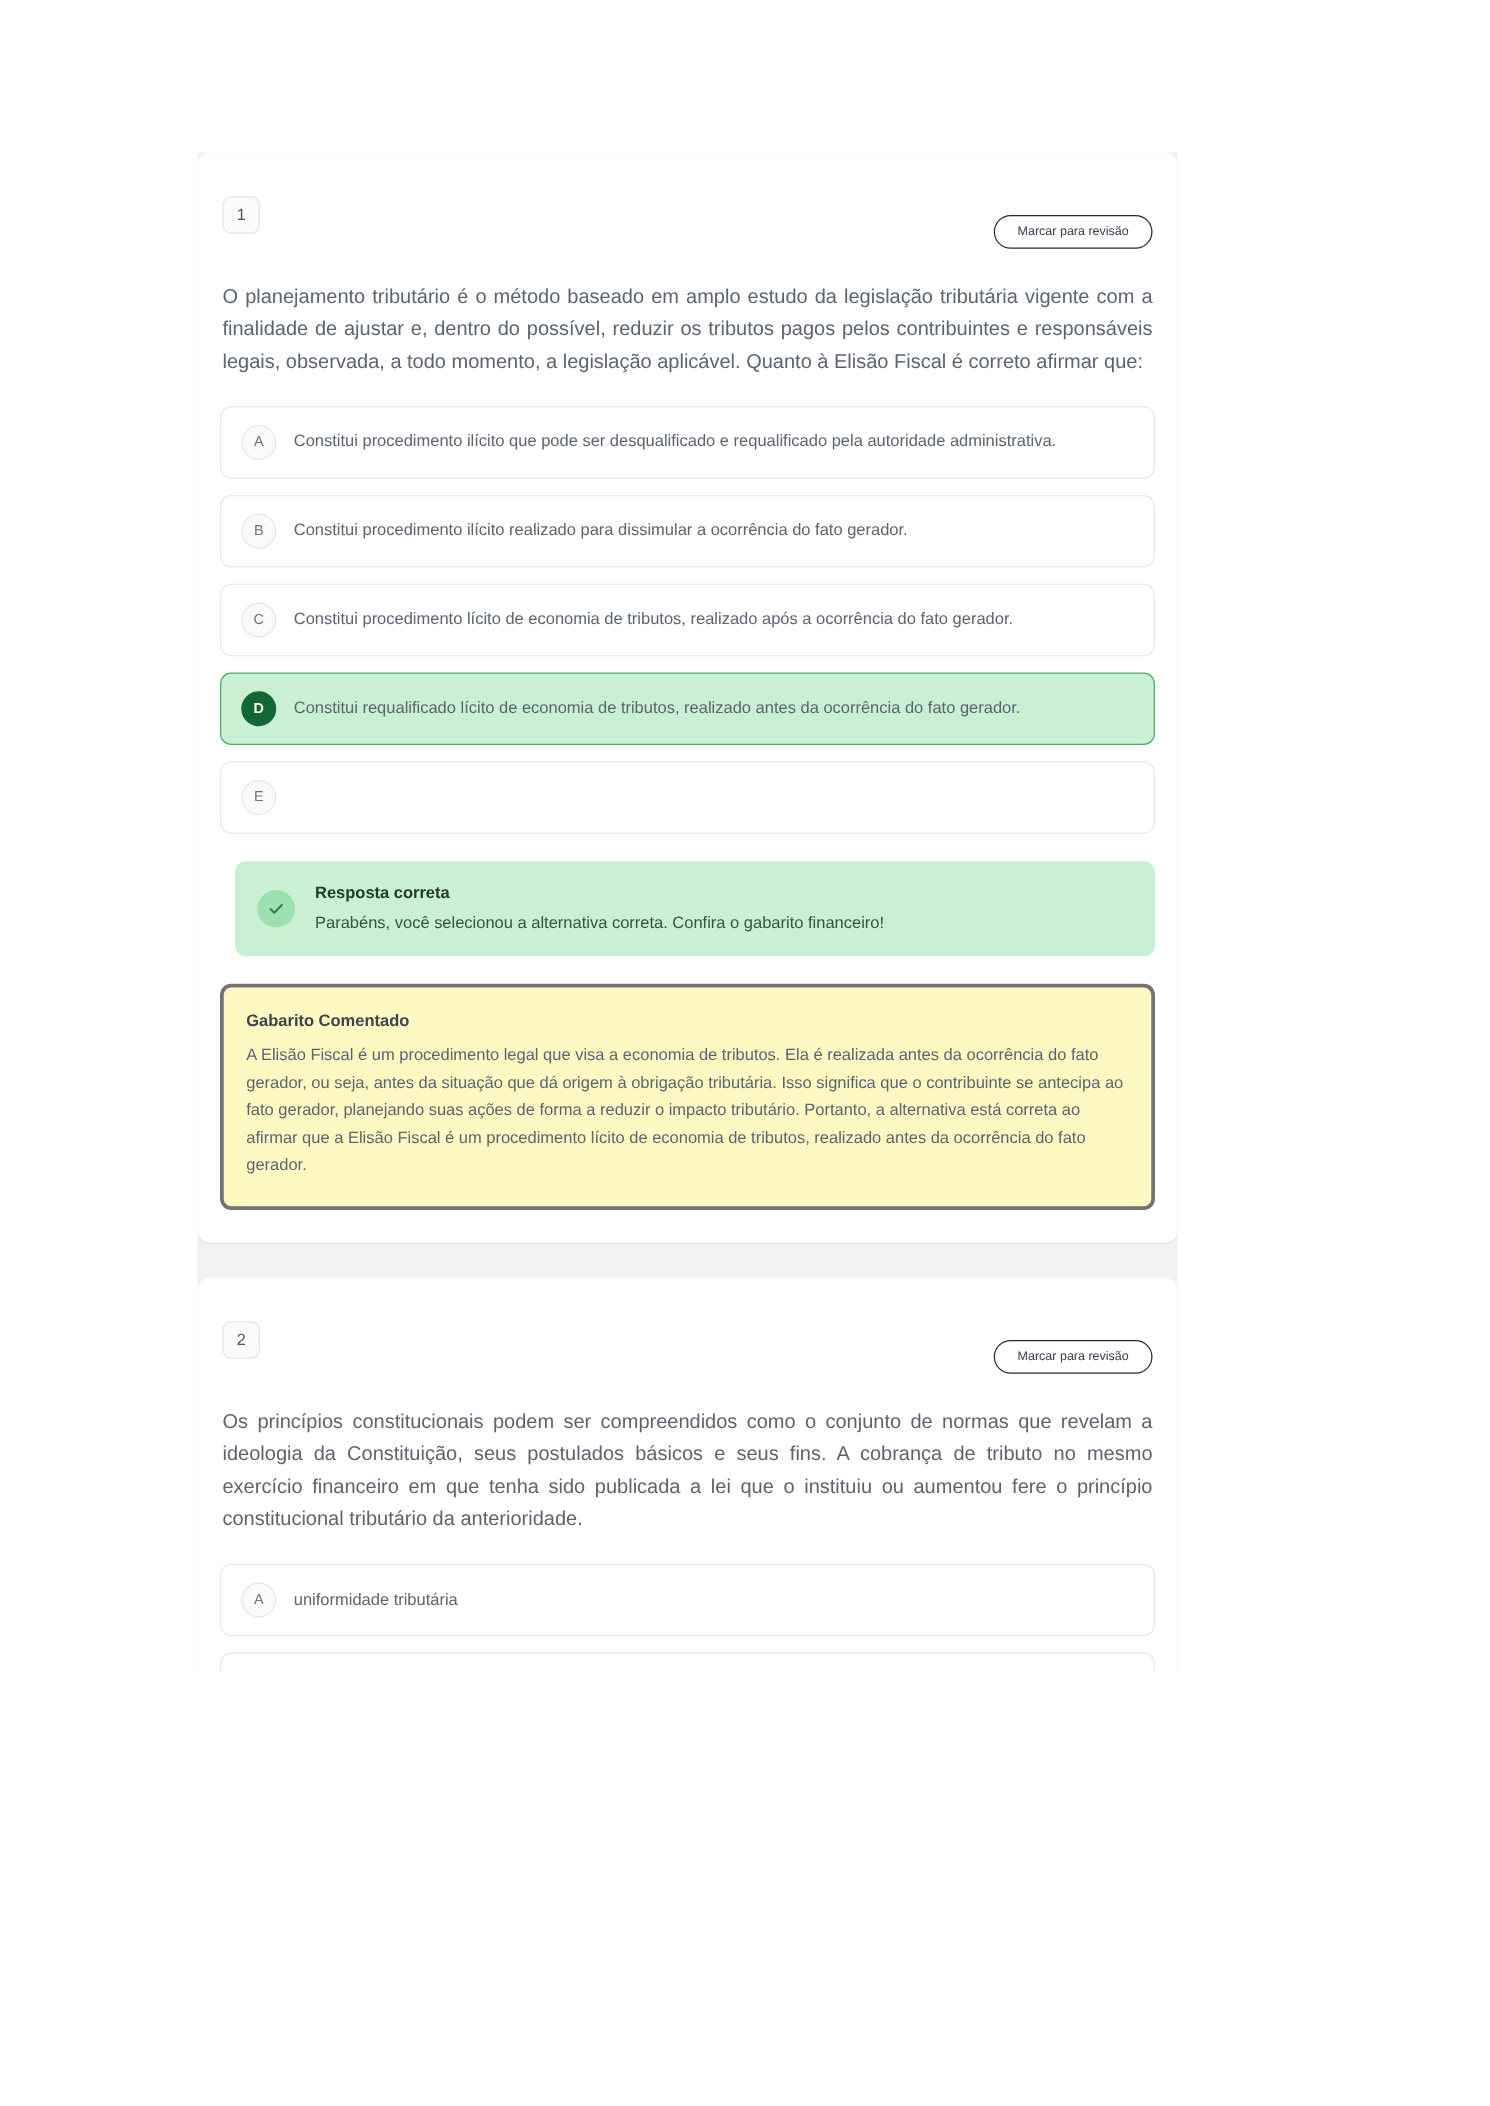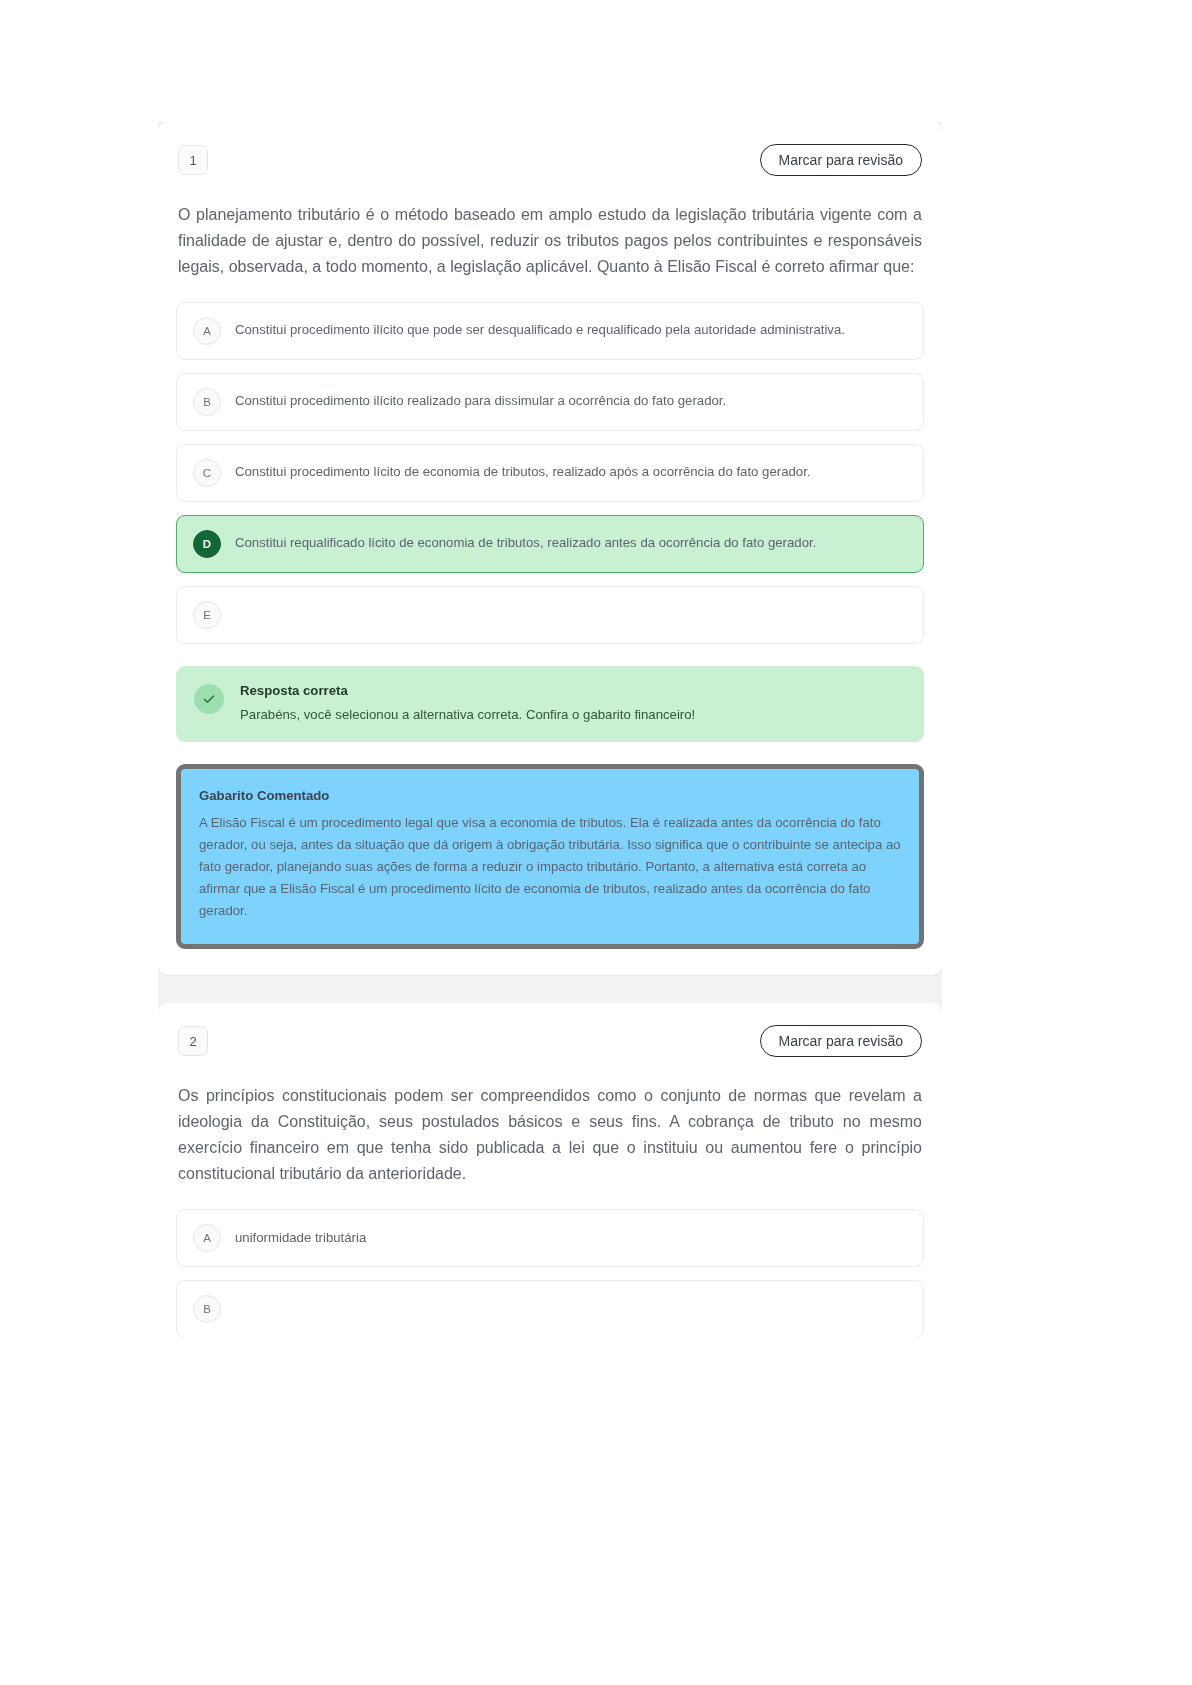--- a/index.html
+++ b/index.html
@@ -63,25 +63,26 @@
     font-size: 13px;
     color: #4b5563;
     background: #fbfbfc;
   }
 
   .mark-review-btn {
     border: 1.6px solid #2b2b2b;
     background: #ffffff;
     border-radius: 18px;
     padding: 7px 18px;
-    font-size: 14px;
+    font-size: 10px;
     color: #374151;
     font-family: "Liberation Sans", sans-serif;
     cursor: pointer;
     white-space: nowrap;
+    margin-top: 28px;
   }
 
   .q-statement {
     font-size: 16px;
     line-height: 1.62;
     color: #5b6470;
     text-align: justify;
     padding: 0 2px;
     margin-bottom: 22px;
   }
@@ -132,25 +133,26 @@
     color: #5b6470;
     flex: 1;
   }
 
   .opt-text.centered { text-align: left; }
 
   
   .answer-banner {
     display: flex;
     gap: 16px;
-    align-items: flex-start;
+    align-items: center;
     background: #c9f0d2;
     border-radius: 9px;
     padding: 17px 18px;
     margin-top: 22px;
+    margin-left: 12px;
   }
 
   .check-circle {
     flex: 0 0 auto;
     width: 30px;
     height: 30px;
     border-radius: 50%;
     background: #9be0ae;
     display: flex;
     align-items: center;
@@ -165,22 +167,22 @@
     font-weight: bold;
     color: #243b2c;
     margin-bottom: 7px;
   }
 
   .banner-text { font-size: 13.2px; color: #33543d; line-height: 1.5; }
 
   
   .gabarito {
     margin-top: 22px;
-    background: #7dd3fc;
-    border: 5px solid #737373;
+    background: #fef9c3;
+    border: 3px solid #737373;
     border-radius: 9px;
     padding: 19px 18px 22px 18px;
   }
 
   .gabarito-title {
     font-size: 13.2px;
     font-weight: bold;
     color: #3c4450;
     margin-bottom: 9px;
   }

